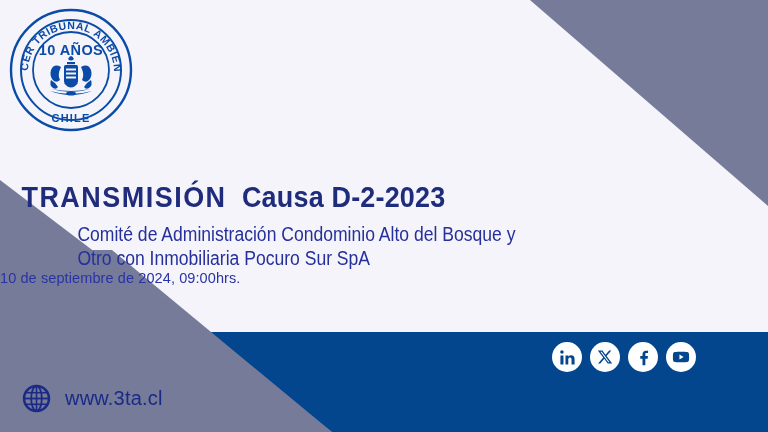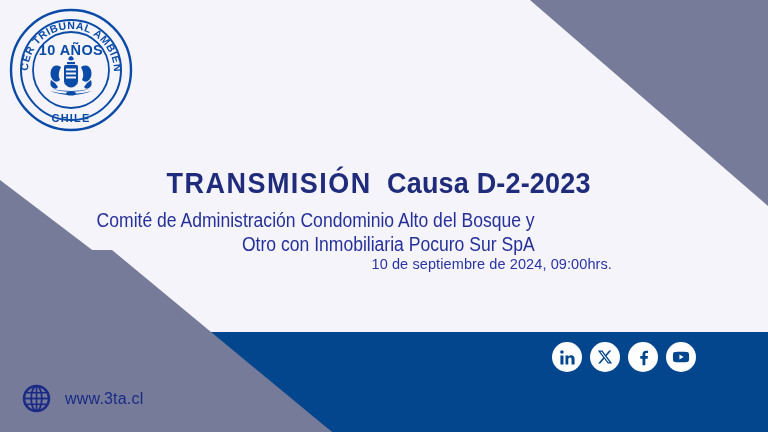--- a/index.html
+++ b/index.html
@@ -31,23 +31,23 @@
     top: 5px;
     width: 130px;
     height: 130px;
     z-index: 5;
   }
 
   
   .center-block {
     position: absolute;
     left: 0;
-    top: 168px;
+    top: 182px;
     width: 612px;
-    text-align: right;
+    text-align: left;
     z-index: 6;
   }
   .title-line {
     color: #1f2b7b;
     font-size: 29px;
     font-weight: 700;
     line-height: 1.1;
     letter-spacing: 0.2px;
     transform: scaleX(0.93);
     transform-origin: center;
@@ -100,21 +100,21 @@
     position: absolute;
     left: 22px;
     top: 384px;
     display: flex;
     align-items: center;
     gap: 14px;
     z-index: 7;
   }
   .site-url {
     color: #1a2a86;
-    font-size: 16px;
+    font-size: 20px;
     font-weight: 400;
     letter-spacing: 0.2px;
   }
 </style>
 </head>
 <body>
 
 <div id="slide">
 
   <svg class="bg-layer" viewBox="0 0 768 432" width="768" height="432" preserveAspectRatio="none">

